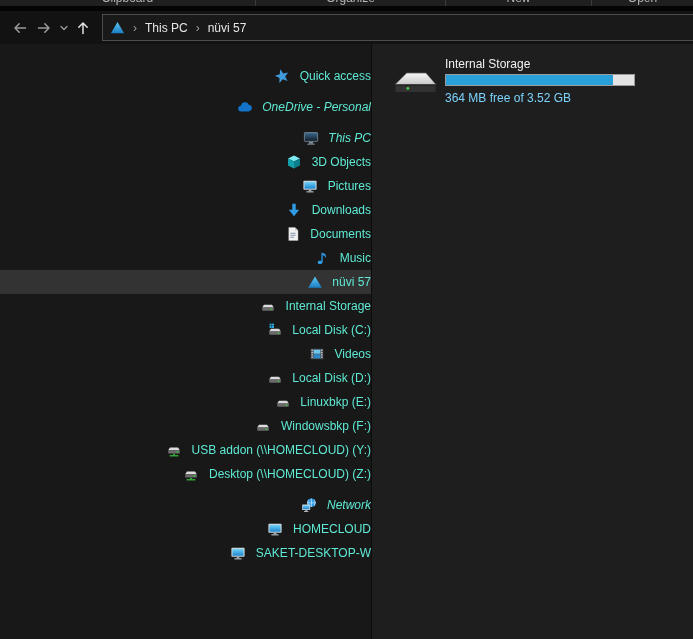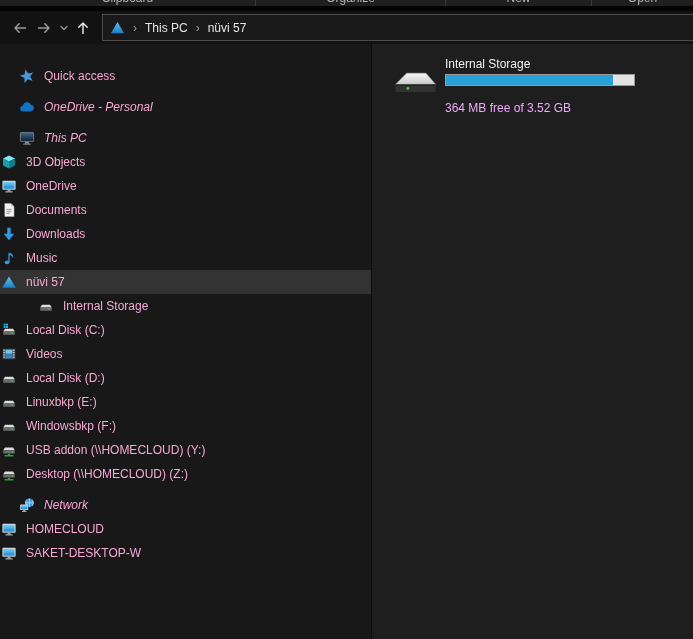--- a/index.html
+++ b/index.html
@@ -20,38 +20,38 @@
   .navbtn.small { width:15px; }
   .addressbar { flex:1; display:flex; align-items:center; gap:7px; height:27px; margin-left:7px; margin-right:-2px;
                 background:#191919; border:1px solid #4d4d4d; padding-left:7px; }
   .crumb { color:#e6e6e6; }
   .sep { color:#9a9a9a; font-size:12px; padding:0 1px; }
   .addr-device-icon { display:flex; width:15px; height:15px; }
 
   
   .content { display:flex; height:595px; }
   .sidebar { width:372px; background:#181818; border-right:1px solid #0c0c0c; padding-top:20px; overflow:hidden; }
-  .srow { display:flex; align-items:center; height:24px; gap:9px; color:#f9a8d4; cursor:default; }
+  .srow { display:flex; align-items:center; height:24px; gap:9px; color:#5eead4; cursor:default;justify-content:flex-end; }
   .srow.gap { margin-top:7px;font-style:italic; }
   .srow.lvl0 { padding-left:18px; }
   .srow.lvl1 { }
   .srow.lvl2 { padding-left:37px; }
   .srow.selected { background:#333333; }
   .icon { width:17px; height:17px; display:inline-flex; align-items:center; justify-content:center; flex:0 0 auto; }
   .icon svg { width:16px; height:16px; display:block; }
   .slabel { white-space:nowrap; }
 
   .main-pane { flex:1; background:#1e1e1e; padding:13px 0 0 21px; }
   .tile { display:flex; gap:7px; width:fit-content; }
   .tile-icon { width:45px; height:42px; margin-top:9px; flex:0 0 auto; }
   .tile-icon svg { width:45px; height:40px; display:block; }
   .tile-title { color:#f2f2f2; margin-bottom:3px; }
   .tile-bar { width:190px; height:12px; border:1px solid #9b9b9b; background:#e4e4e4; }
   .tile-bar-fill { height:100%; }
-  .tile-sub { color:#f0abfc; margin-top:15px; white-space:nowrap; }
+  .tile-sub { color:#7dd3fc; margin-top:5px; white-space:nowrap; }
 </style>
 </head>
 <body>
 
 <svg width="0" height="0" style="position:absolute" aria-hidden="true">
   <defs>
     <linearGradient id="gradTri" x1="0" y1="0" x2="0" y2="1">
       <stop offset="0" stop-color="#5ec6f2"></stop>
         <stop offset="1" stop-color="#1a7fc4"></stop>
     </linearGradient>
@@ -171,41 +171,41 @@
         </div>
         <div class="srow lvl1">
           <span class="icon">
             <svg viewBox="0 0 16 16">
               <rect x="1.4" y="2.8" width="13.2" height="9" rx="0.8" fill="#cdd6db"></rect>
               <rect x="2.5" y="3.9" width="11" height="6.8" fill="url(#gradScr)"></rect>
               <rect x="6.6" y="11.8" width="2.8" height="1.5" fill="#9aa7ae"></rect>
               <rect x="4.4" y="13.3" width="7.2" height="1.1" fill="#b9c4ca"></rect>
             </svg>
           </span>
-          <span class="slabel">OneDrive</span>
+          <span class="slabel">Pictures</span>
+        </div>
+        <div class="srow lvl1">
+          <span class="icon">
+            <svg viewBox="0 0 16 16">
+              <path d="M6.3 1.8 h3.4 v6 h3.5 L8 14.2 2.8 7.8 h3.5 z" fill="#2e9be6"></path>
+            </svg>
+          </span>
+          <span class="slabel">Downloads</span>
         </div>
         <div class="srow lvl1">
           <span class="icon">
             <svg viewBox="0 0 16 16">
               <path d="M3.8 1.5 h6.2 l3 3 v10 h-9.2 z" fill="#f2f2f2" stroke="#b0b0b0" stroke-width="0.5"></path>
               <path d="M10 1.5 l3 3 h-3 z" fill="#c9c9c9"></path>
               <rect x="5.4" y="6.8" width="5.2" height="0.9" fill="#7a8aa0"></rect>
               <rect x="5.4" y="8.8" width="5.2" height="0.9" fill="#7a8aa0"></rect>
               <rect x="5.4" y="10.8" width="3.6" height="0.9" fill="#7a8aa0"></rect>
             </svg>
           </span>
           <span class="slabel">Documents</span>
-        </div>
-        <div class="srow lvl1">
-          <span class="icon">
-            <svg viewBox="0 0 16 16">
-              <path d="M6.3 1.8 h3.4 v6 h3.5 L8 14.2 2.8 7.8 h3.5 z" fill="#2e9be6"></path>
-            </svg>
-          </span>
-          <span class="slabel">Downloads</span>
         </div>
         <div class="srow lvl1">
           <span class="icon">
             <svg viewBox="0 0 16 16">
               <ellipse cx="6" cy="12.4" rx="2.3" ry="1.8" fill="#2e9be6"></ellipse>
               <rect x="7.4" y="2.8" width="1.3" height="9.6" fill="#2e9be6"></rect>
               <path d="M8.7 2.8 c2.8 1 3.8 2.8 3 5.4 c-0.4 -1.7 -1.6 -2.8 -3 -3.2 z" fill="#2e9be6"></path>
             </svg>
           </span>
           <span class="slabel">Music</span>

